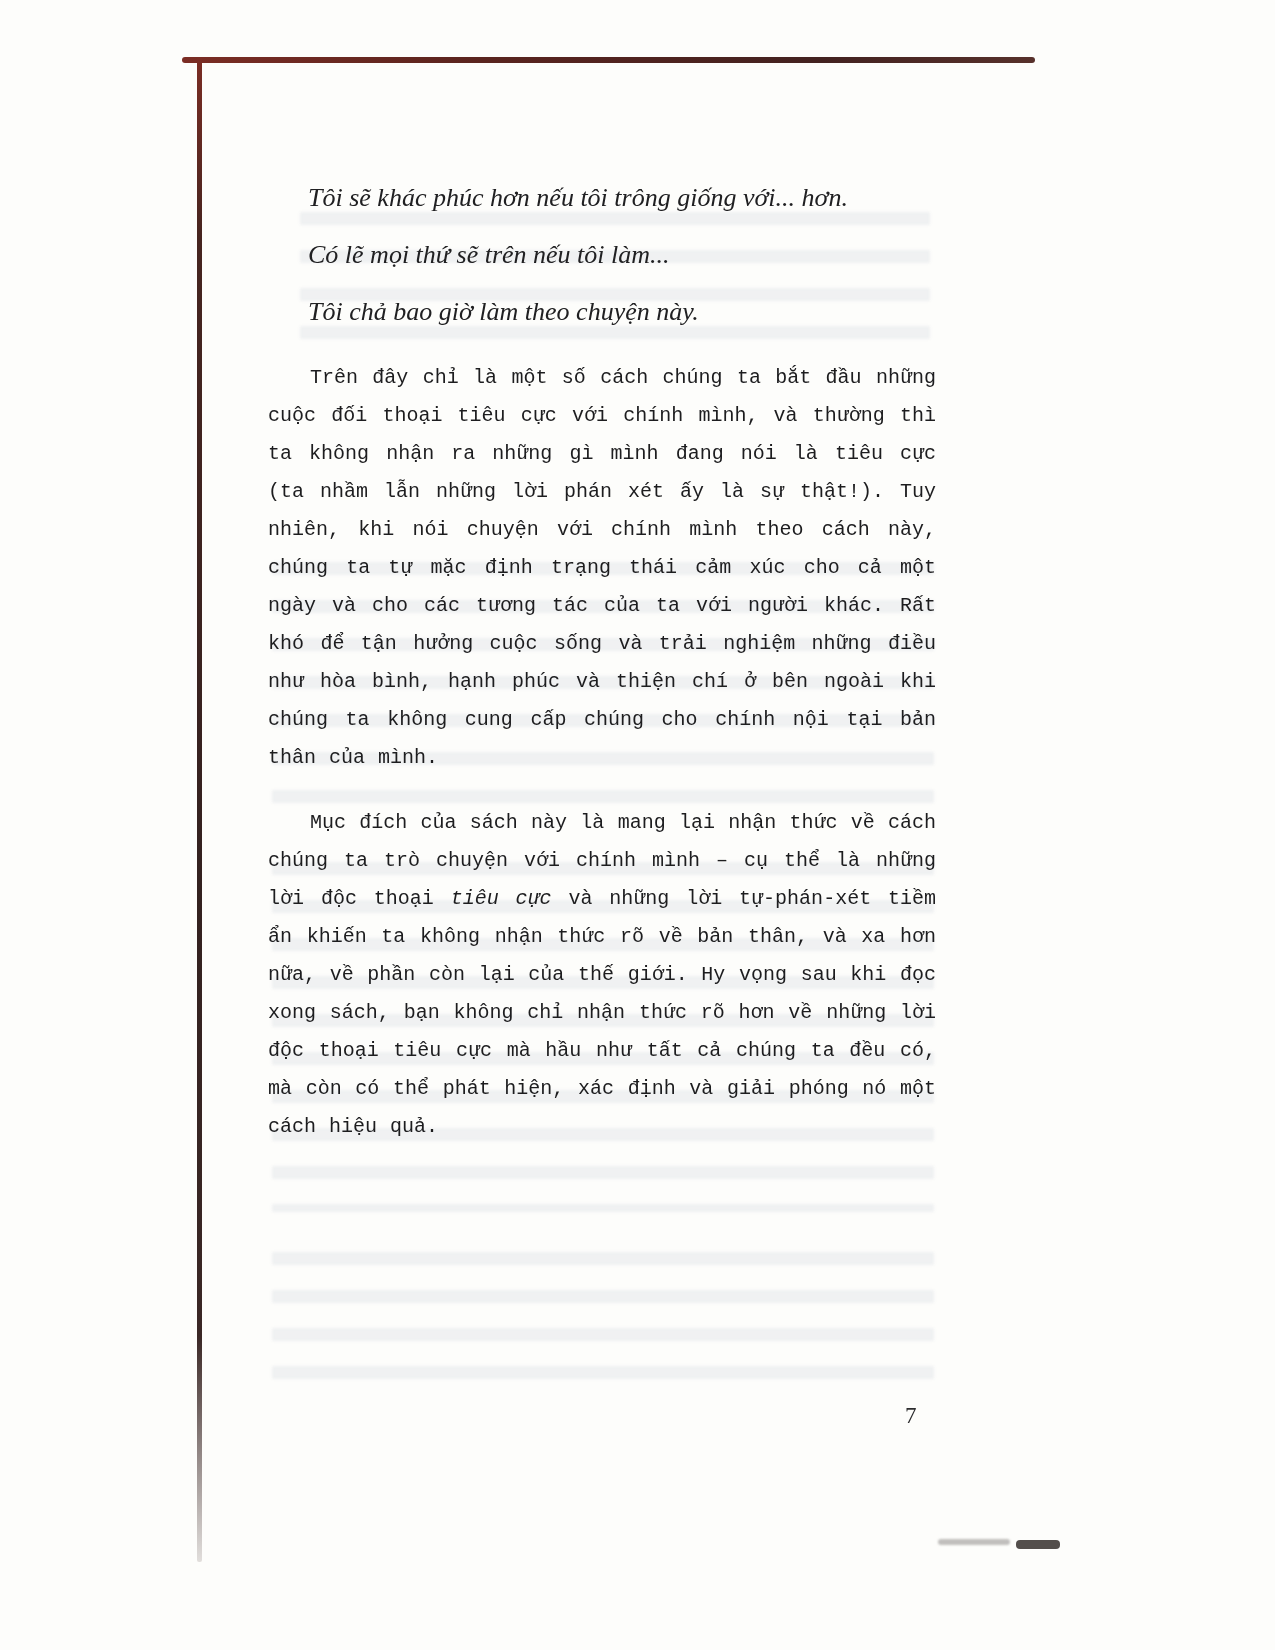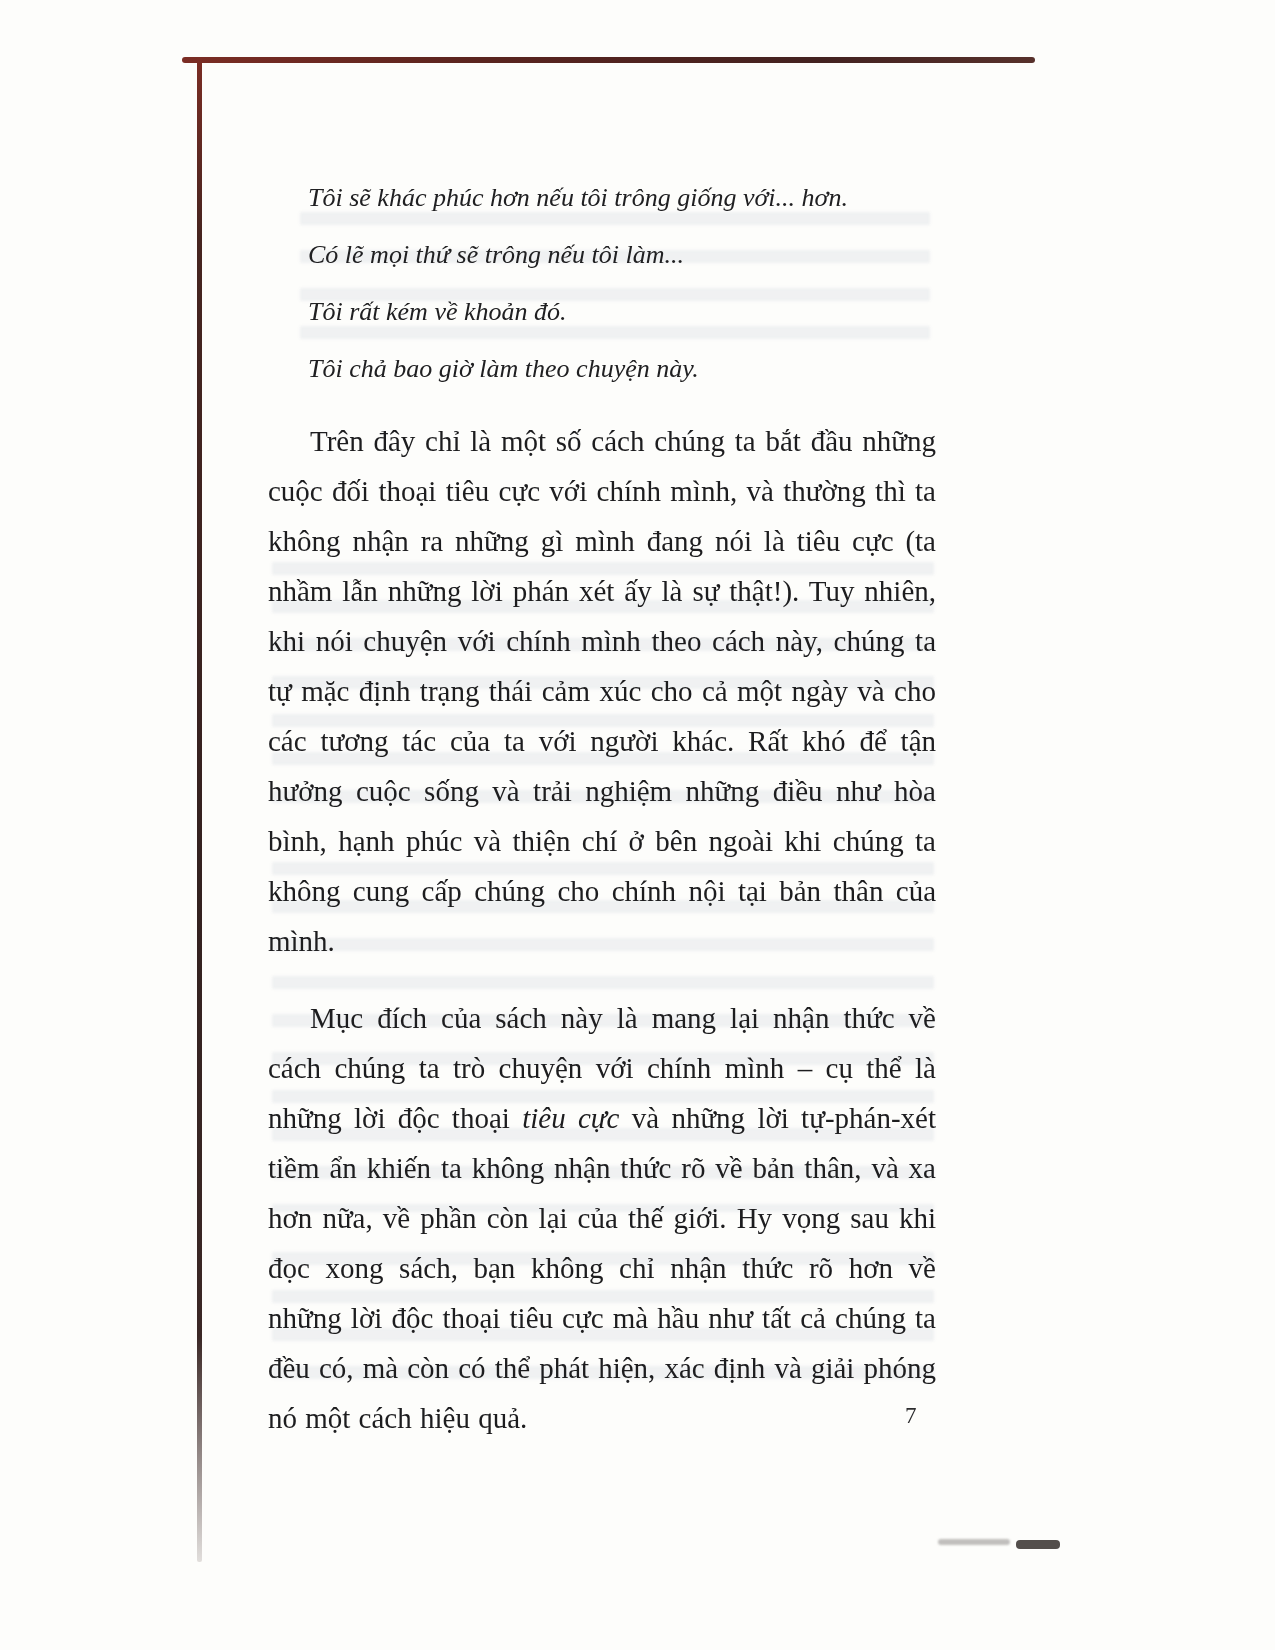--- a/index.html
+++ b/index.html
@@ -68,27 +68,28 @@
   .quote {
     margin: 0 0 17px 0;
     padding-left: 40px;
     font-style: italic;
     font-size: 26px;
     line-height: 40px;
     color: #202022;
   }
   .para {
     margin: 27px 0 0 0;
-    font-size: 29px;
-    line-height: 50px;
+    font-size: 20px;
+    line-height: 38px;
     text-align: justify;
     text-justify: inter-word;
     text-indent: 42px;
     word-spacing: 1px;
     color: #1d1d1f;
+    font-family: Liberation Mono, monospace;
   }
   .para .em { font-style: italic; }
   .para + .para { }
   .content .para:first-of-type { margin-top: 16px; }
 
   .page-number {
     position: absolute;
     left: 905px;
     top: 1403px;
     font-size: 23px;
@@ -120,22 +121,21 @@
   <div class="edge-top"></div>
   <div class="edge-left"></div>
 
   <div class="ghost g1"></div>
   <div class="ghost g2"></div>
   <div class="ghost g3"></div>
   <div class="ghost g4"></div>
 
   <div class="content">
     <p class="quote">Tôi sẽ khác phúc hơn nếu tôi trông giống với... hơn.</p>
-    <p class="quote">Có lẽ mọi thứ sẽ trông nếu tôi làm...</p>
-    <p class="quote">Tôi rất kém về khoản đó.</p>
+    <p class="quote">Có lẽ mọi thứ sẽ trên nếu tôi làm...</p>
     <p class="quote">Tôi chả bao giờ làm theo chuyện này.</p>
 
     <p class="para">Trên đây chỉ là một số cách chúng ta bắt đầu những cuộc đối thoại tiêu cực với chính mình, và thường thì ta không nhận ra những gì mình đang nói là tiêu cực (ta nhầm lẫn những lời phán xét ấy là sự thật!). Tuy nhiên, khi nói chuyện với chính mình theo cách này, chúng ta tự mặc định trạng thái cảm xúc cho cả một ngày và cho các tương tác của ta với người khác. Rất khó để tận hưởng cuộc sống và trải nghiệm những điều như hòa bình, hạnh phúc và thiện chí ở bên ngoài khi chúng ta không cung cấp chúng cho chính nội tại bản thân của mình.</p>
 
     <p class="para"><span>Mục đích của sách này là mang lại nhận thức về cách chúng ta trò chuyện với chính mình – cụ thể là những lời độc thoại </span><span class="em">tiêu cực</span><span> và những lời tự-phán-xét tiềm ẩn khiến ta không nhận thức rõ về bản thân, và xa hơn nữa, về phần còn lại của thế giới. Hy vọng sau khi đọc xong sách, bạn không chỉ nhận thức rõ hơn về những lời độc thoại tiêu cực mà hầu như tất cả chúng ta đều có, mà còn có thể phát hiện, xác định và giải phóng nó một cách hiệu quả.</span></p>
 
   </div>
 
   <div class="page-number">7</div>
 

